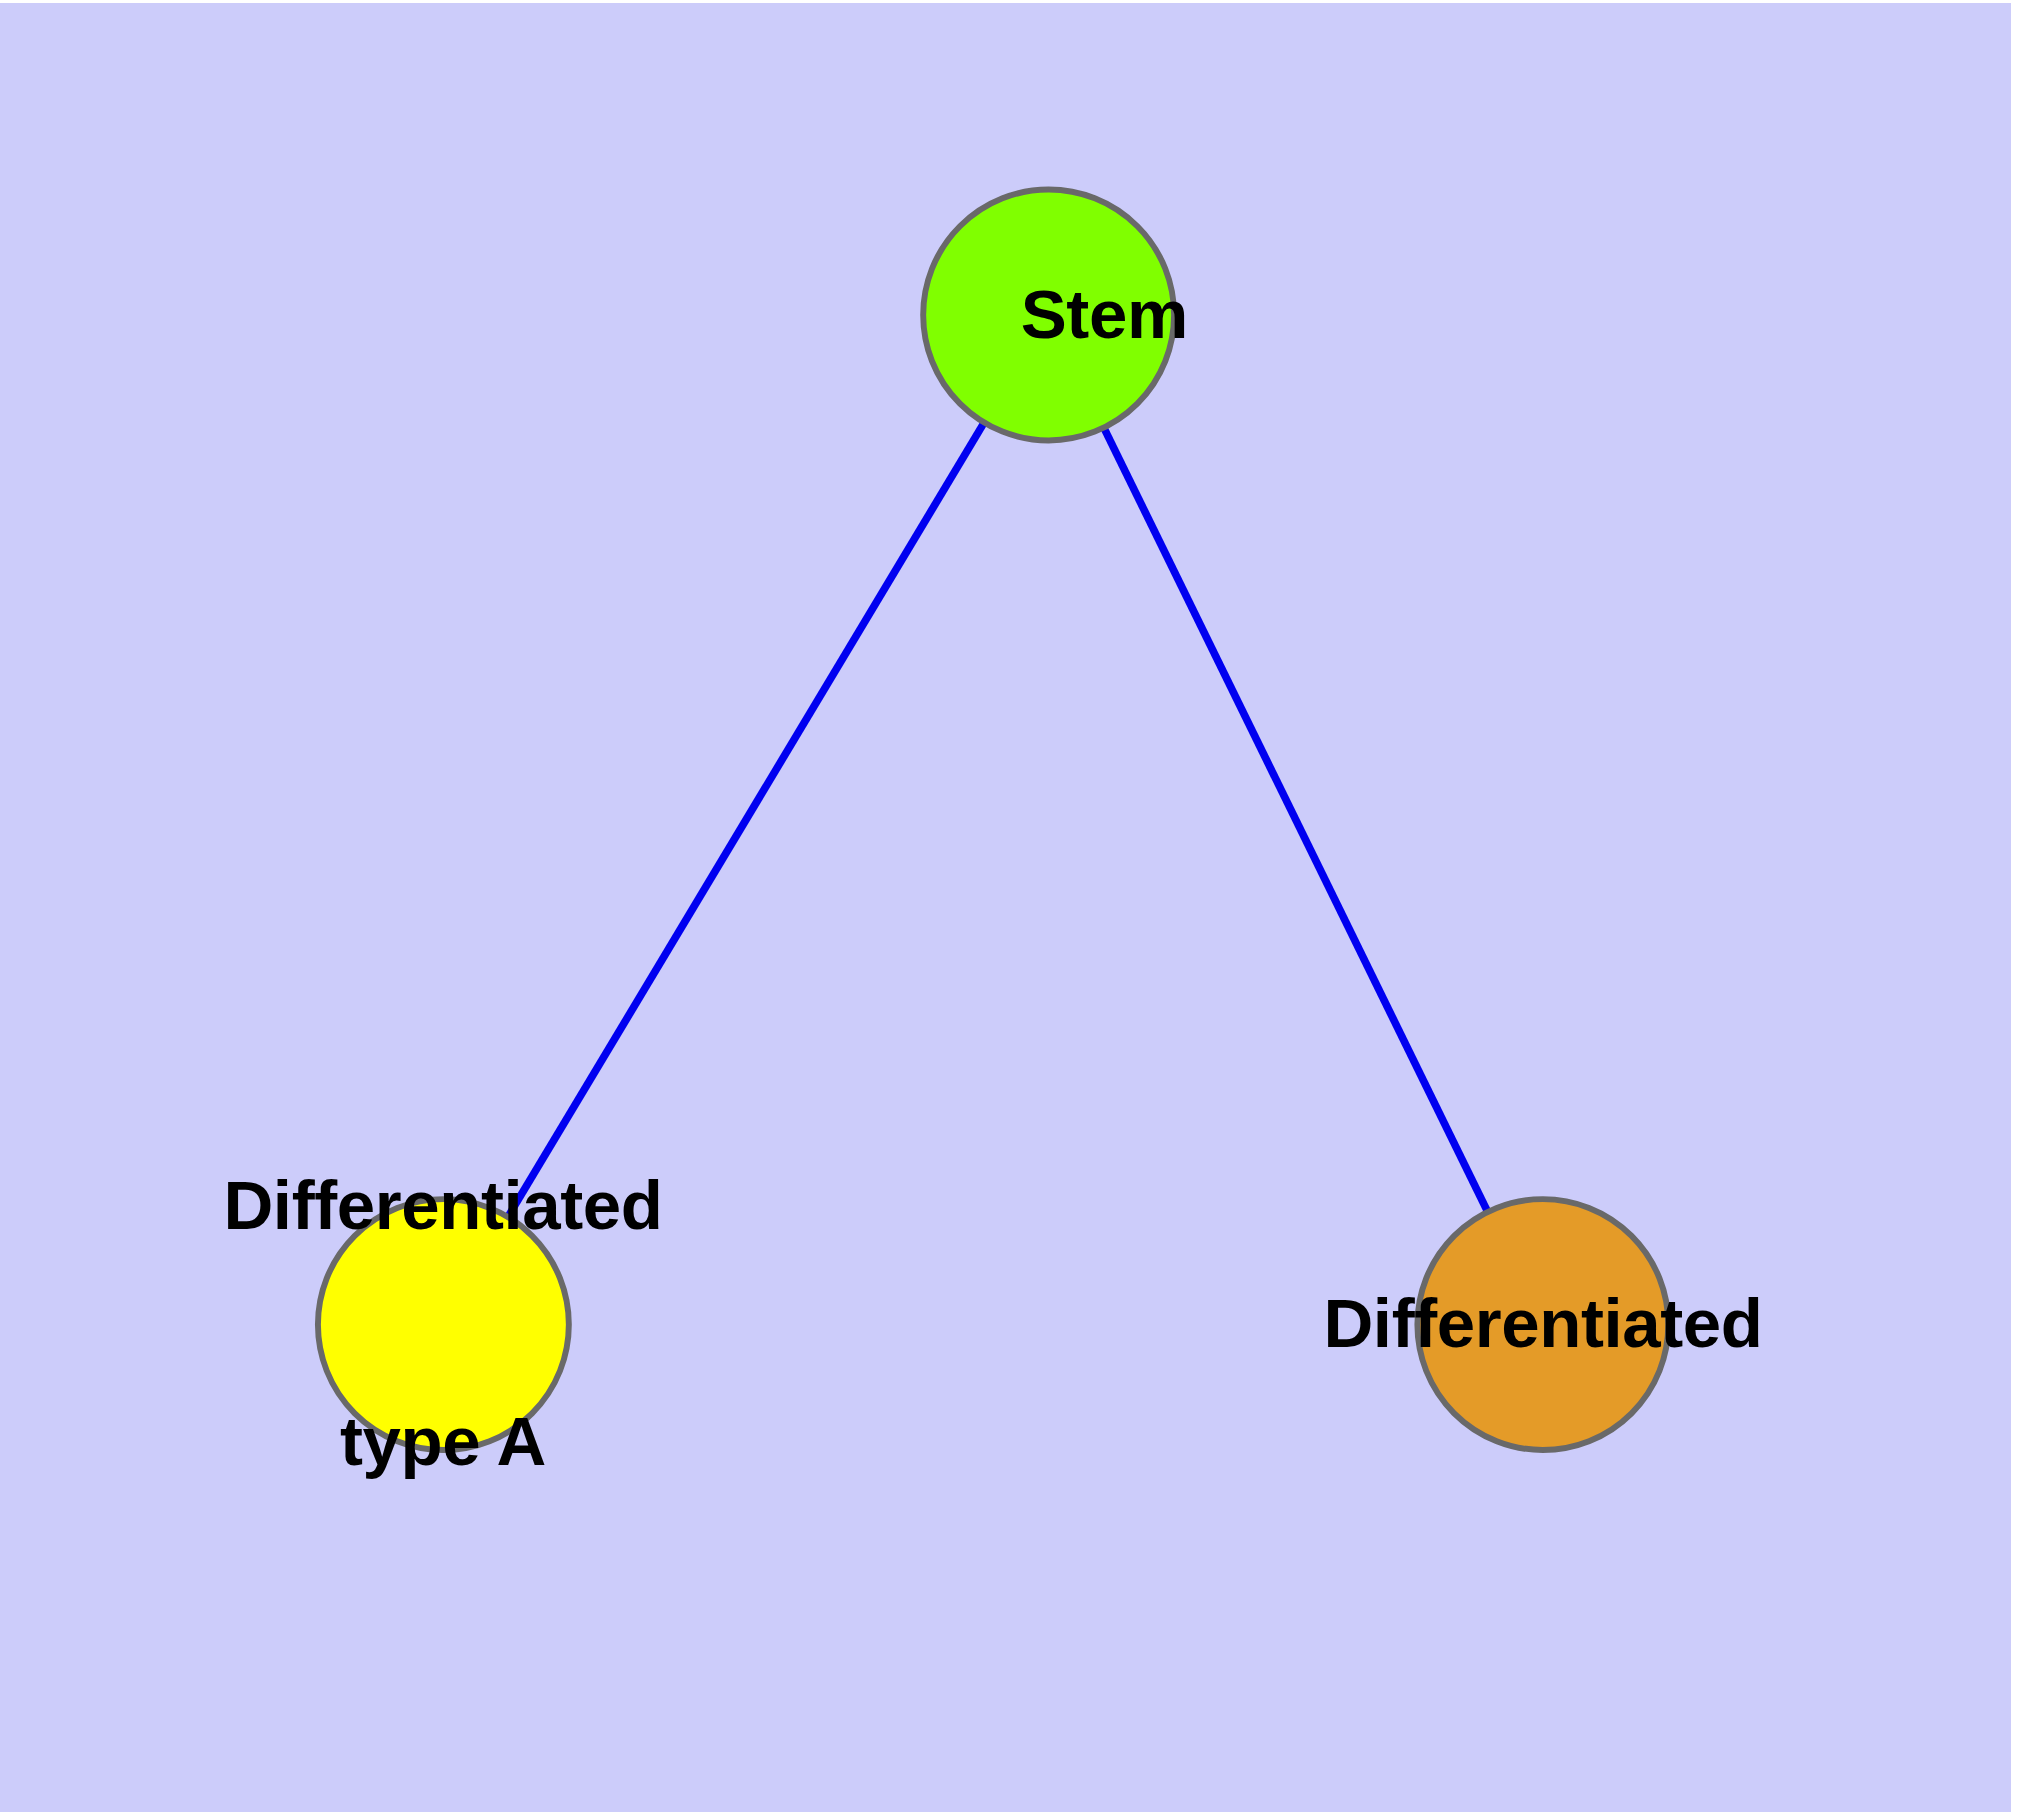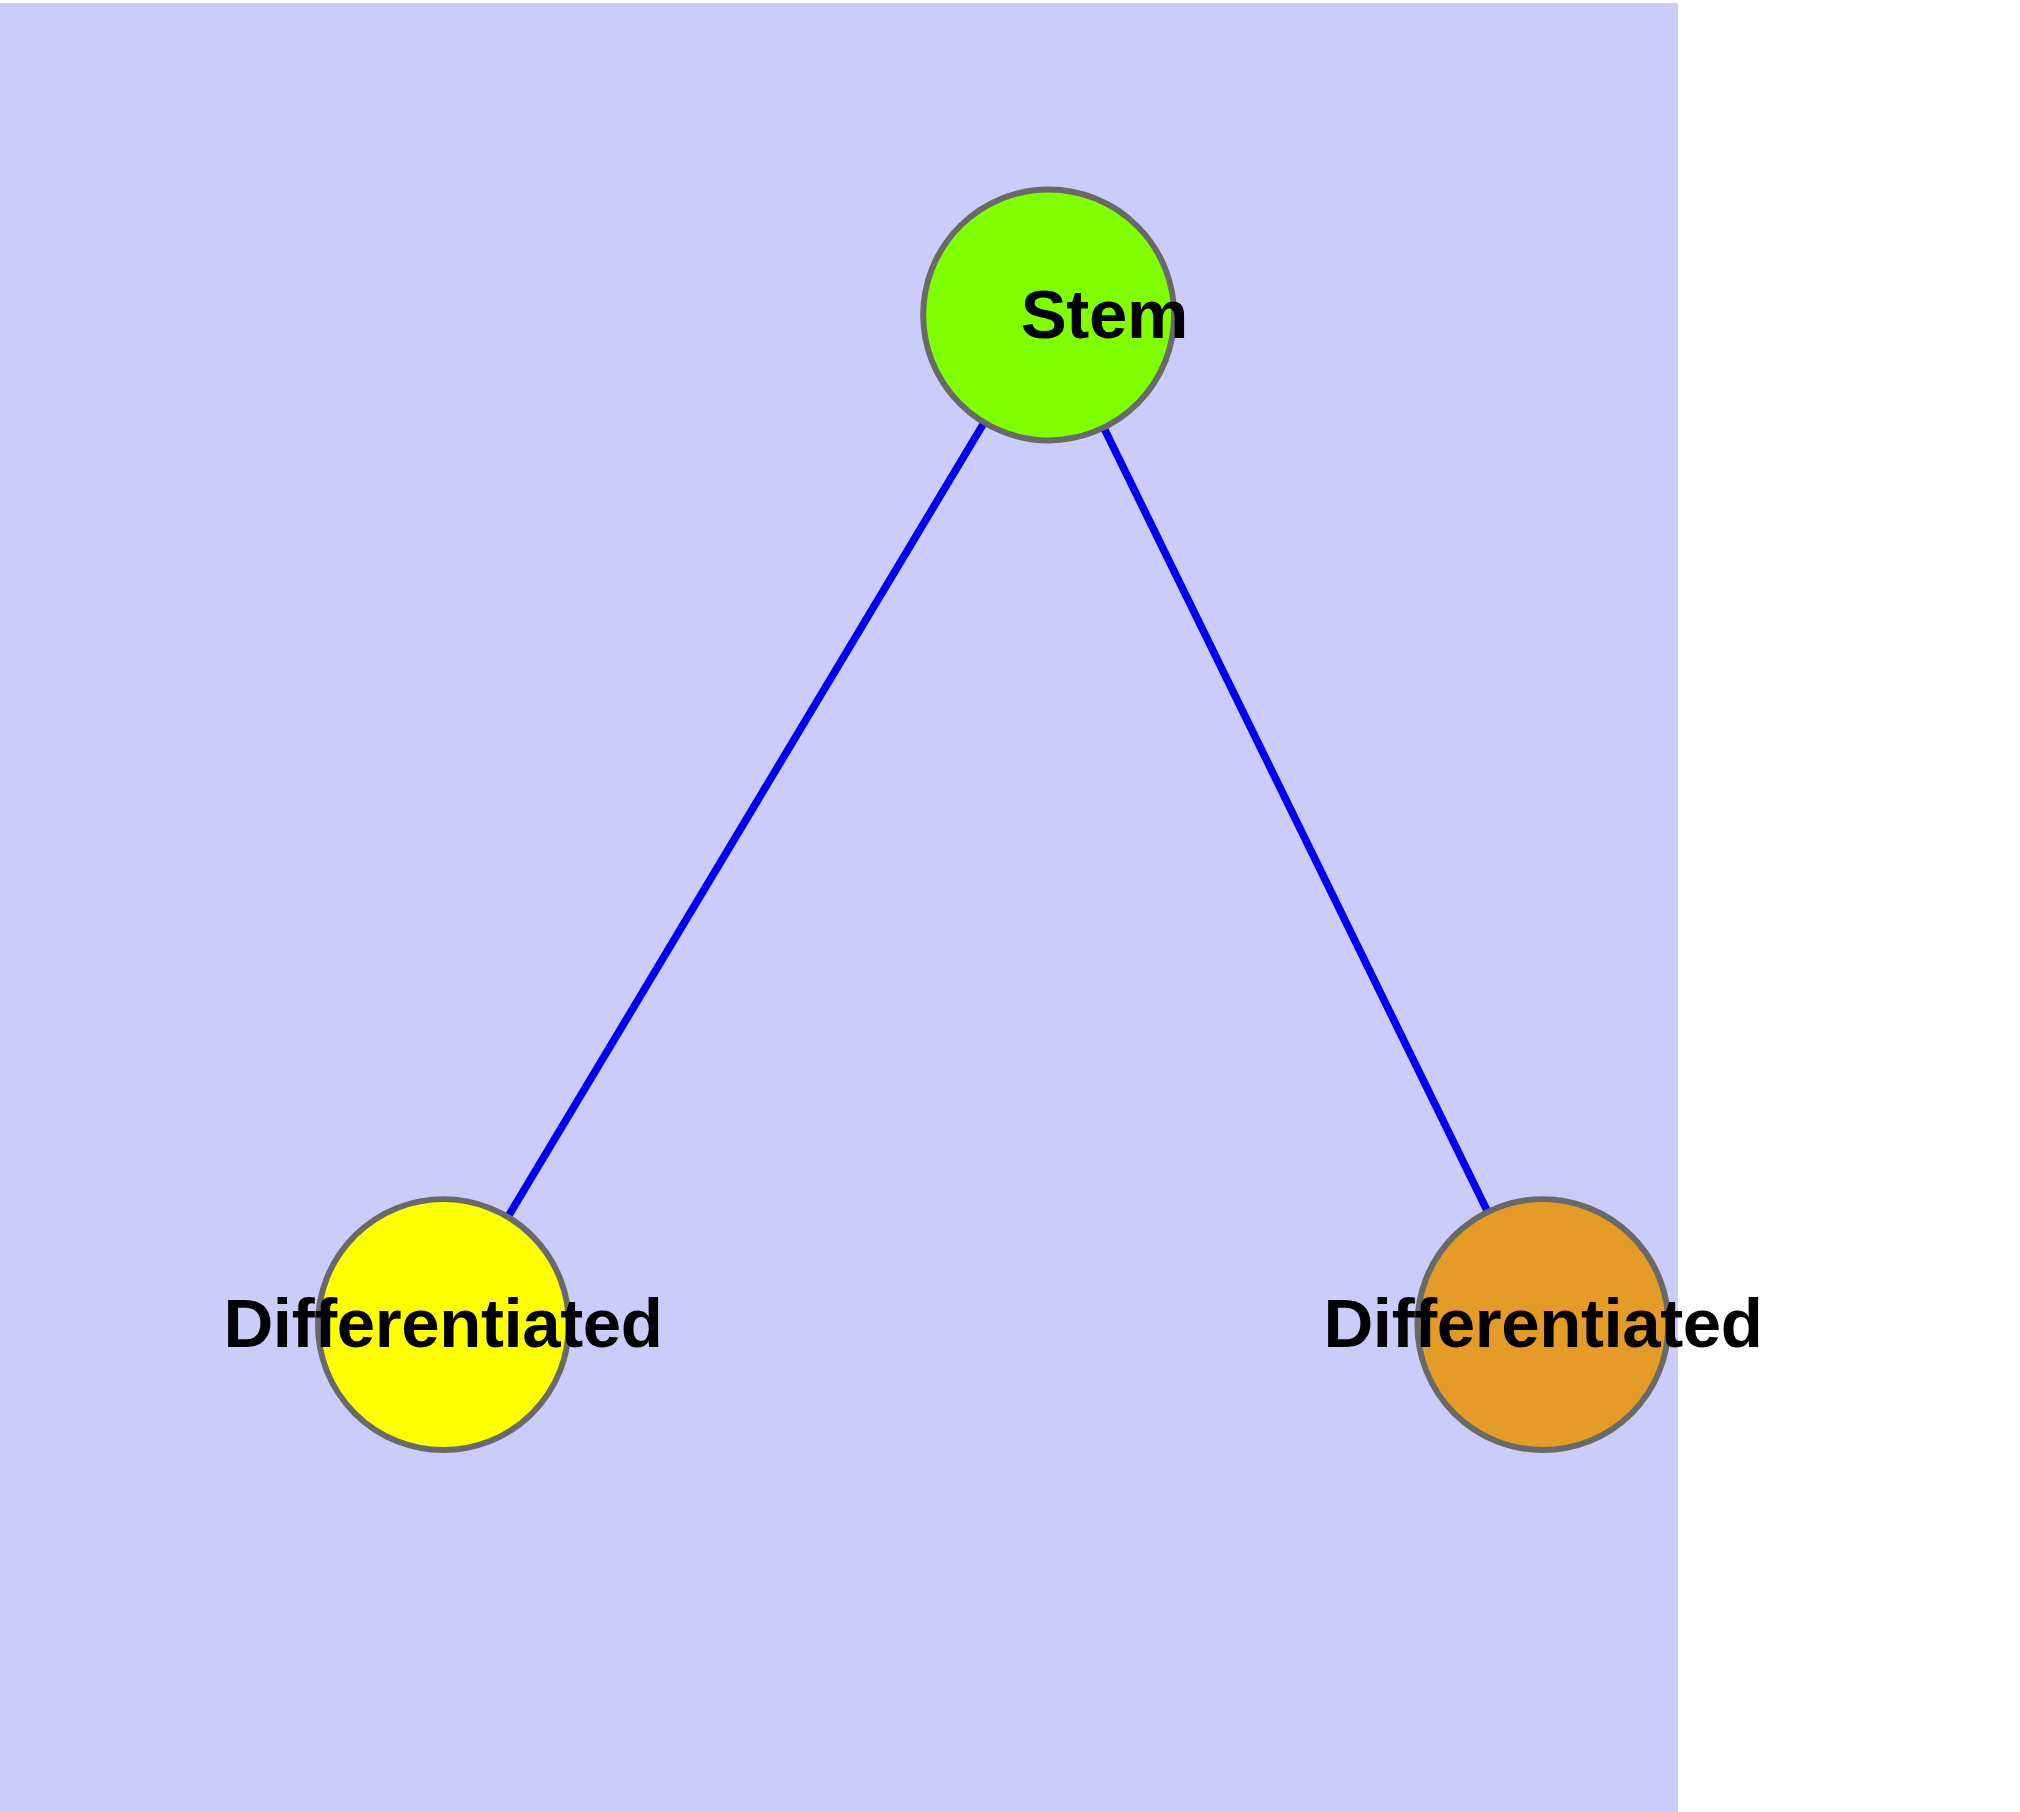--- a/index.html
+++ b/index.html
@@ -12,21 +12,21 @@
     width: 2021px;
     height: 1812px;
     background: #ffffff;
     overflow: hidden;
     font-family: "Liberation Sans", sans-serif;
   }
   #plot-area {
     position: absolute;
     left: 0;
     top: 3.4px;
-    width: 1678px;
+    width: 2011px;
     height: 1809px;
     background: #ccccfa;
   }
   #graph-svg {
     position: absolute;
     left: 0;
     top: 0;
     width: 2021px;
     height: 1809px;
     display: block;
@@ -66,20 +66,21 @@
         <circle id="node-diff-b" cx="1820" cy="1559" r="148" fill="#e49b28" stroke="#696969" stroke-width="7"></circle>
       </g>
     </svg>
 
     <div class="node-label label-stem" id="label-stem" style="left: 1048px; top: 312px; color: rgb(0, 0, 0); font-size: 69px;">
       <span>Stem</span>
     </div>
 
     <div class="node-label label-typea" id="label-diff-a" style="left: 443px; top: 1321px; color: rgb(0, 0, 0); font-size: 69px;">
       <div>Differentiated</div>
+      <div>type A</div>
     </div>
 
     <div class="node-label label-typeb" id="label-diff-b" style="left: 1543px; top: 1321px; color: rgb(0, 0, 0); font-size: 69px;">
       <div>Differentiated</div>
     </div>
 
   </div>
 </div>
 
 

